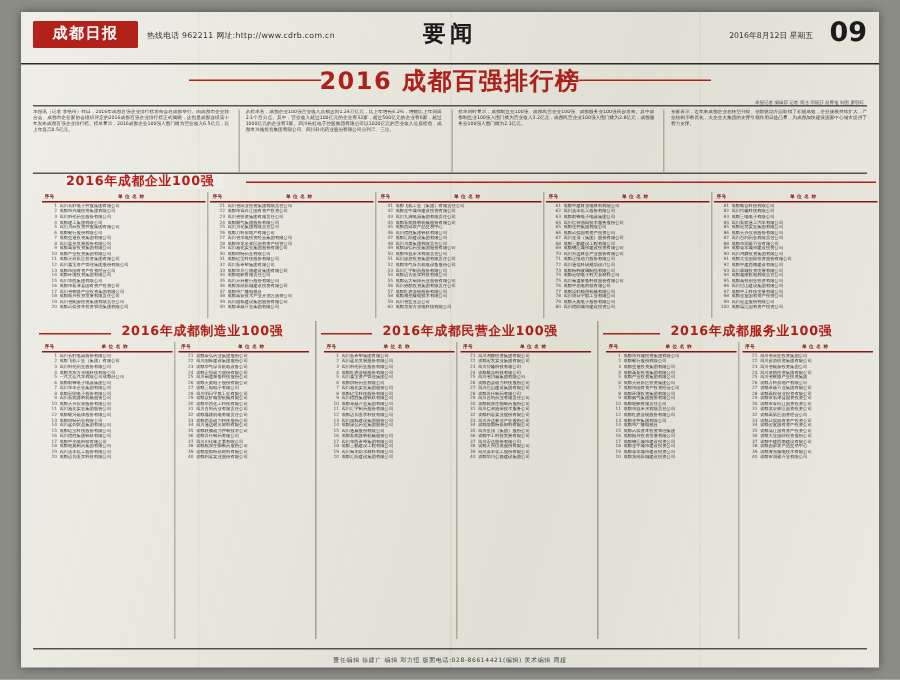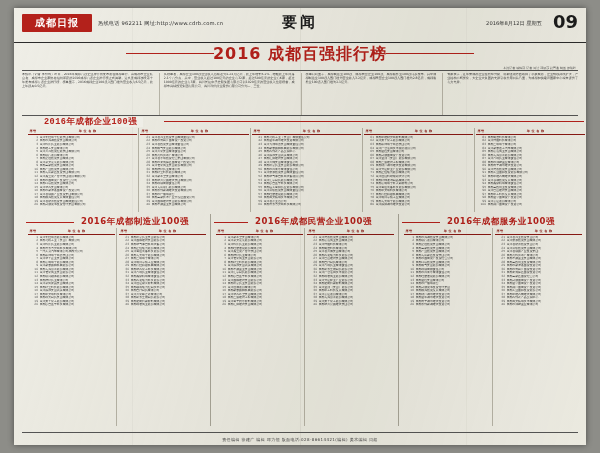--- a/index.html
+++ b/index.html
@@ -132,21 +132,21 @@
 
     <div class="lede">
       <div class="col">本报讯（记者 李艳玲）昨日，2016年成都百强企业排行榜发布会在成都举行。由成都市企业联合会、成都市企业家协会组织评定的2016成都百强企业排行榜正式揭晓，这也是成都连续第十年发布成都百强企业排行榜。榜单显示，2016成都企业100强入围门槛为营业收入6.5亿元，比上年提高0.5亿元。</div>
       <div class="col">从榜单看，成都企业100强营业收入总额达到1.24万亿元，比上年增长6.2%，增幅比上年回落2.1个百分点。其中，营业收入超过100亿元的企业有32家，超过500亿元的企业有6家，超过1000亿元的企业有3家。四川长虹电子控股集团有限公司以1020亿元的营业收入位居榜首，成都市兴城投资集团有限公司、四川科伦药业股份有限公司分列二、三位。</div>
       <div class="col">榜单同时显示，成都制造业100强、成都民营企业100强、成都服务业100强同步发布。其中成都制造业100强入围门槛为营业收入3.2亿元，成都民营企业100强入围门槛为2.8亿元，成都服务业100强入围门槛为2.1亿元。</div>
       <div class="col">专家表示，近年来成都企业在转型升级、创新驱动方面取得了积极成效，企业规模持续扩大，产业结构不断优化，大企业大集团的支撑引领作用日益凸显，为成都加快建设国家中心城市提供了有力支撑。</div>
     </div>
 
     <div class="banner" style="left:30px;top:108px;width:510px;text-align:left;">
       <div class="bar" style="left:120px;width:420px;"></div>
-      <span style="background:#efeee7;position:relative;padding-right:6px;z-index:2;font-family:Liberation Mono, monospace;">2016年成都企业100强</span>
+      <span style="background:#efeee7;position:relative;padding-right:6px;z-index:2;">2016年成都企业100强</span>
     </div>
 
     <div id="s1">
         <div class="tbl" style="left: 14px; top: 122px; width: 109px;">
           <div class="hdr">
             <div class="c1">序号</div>
             <div class="c2">单 位 名 称</div>
           </div>
           <div class="row">
             <div class="c1">1</div>

